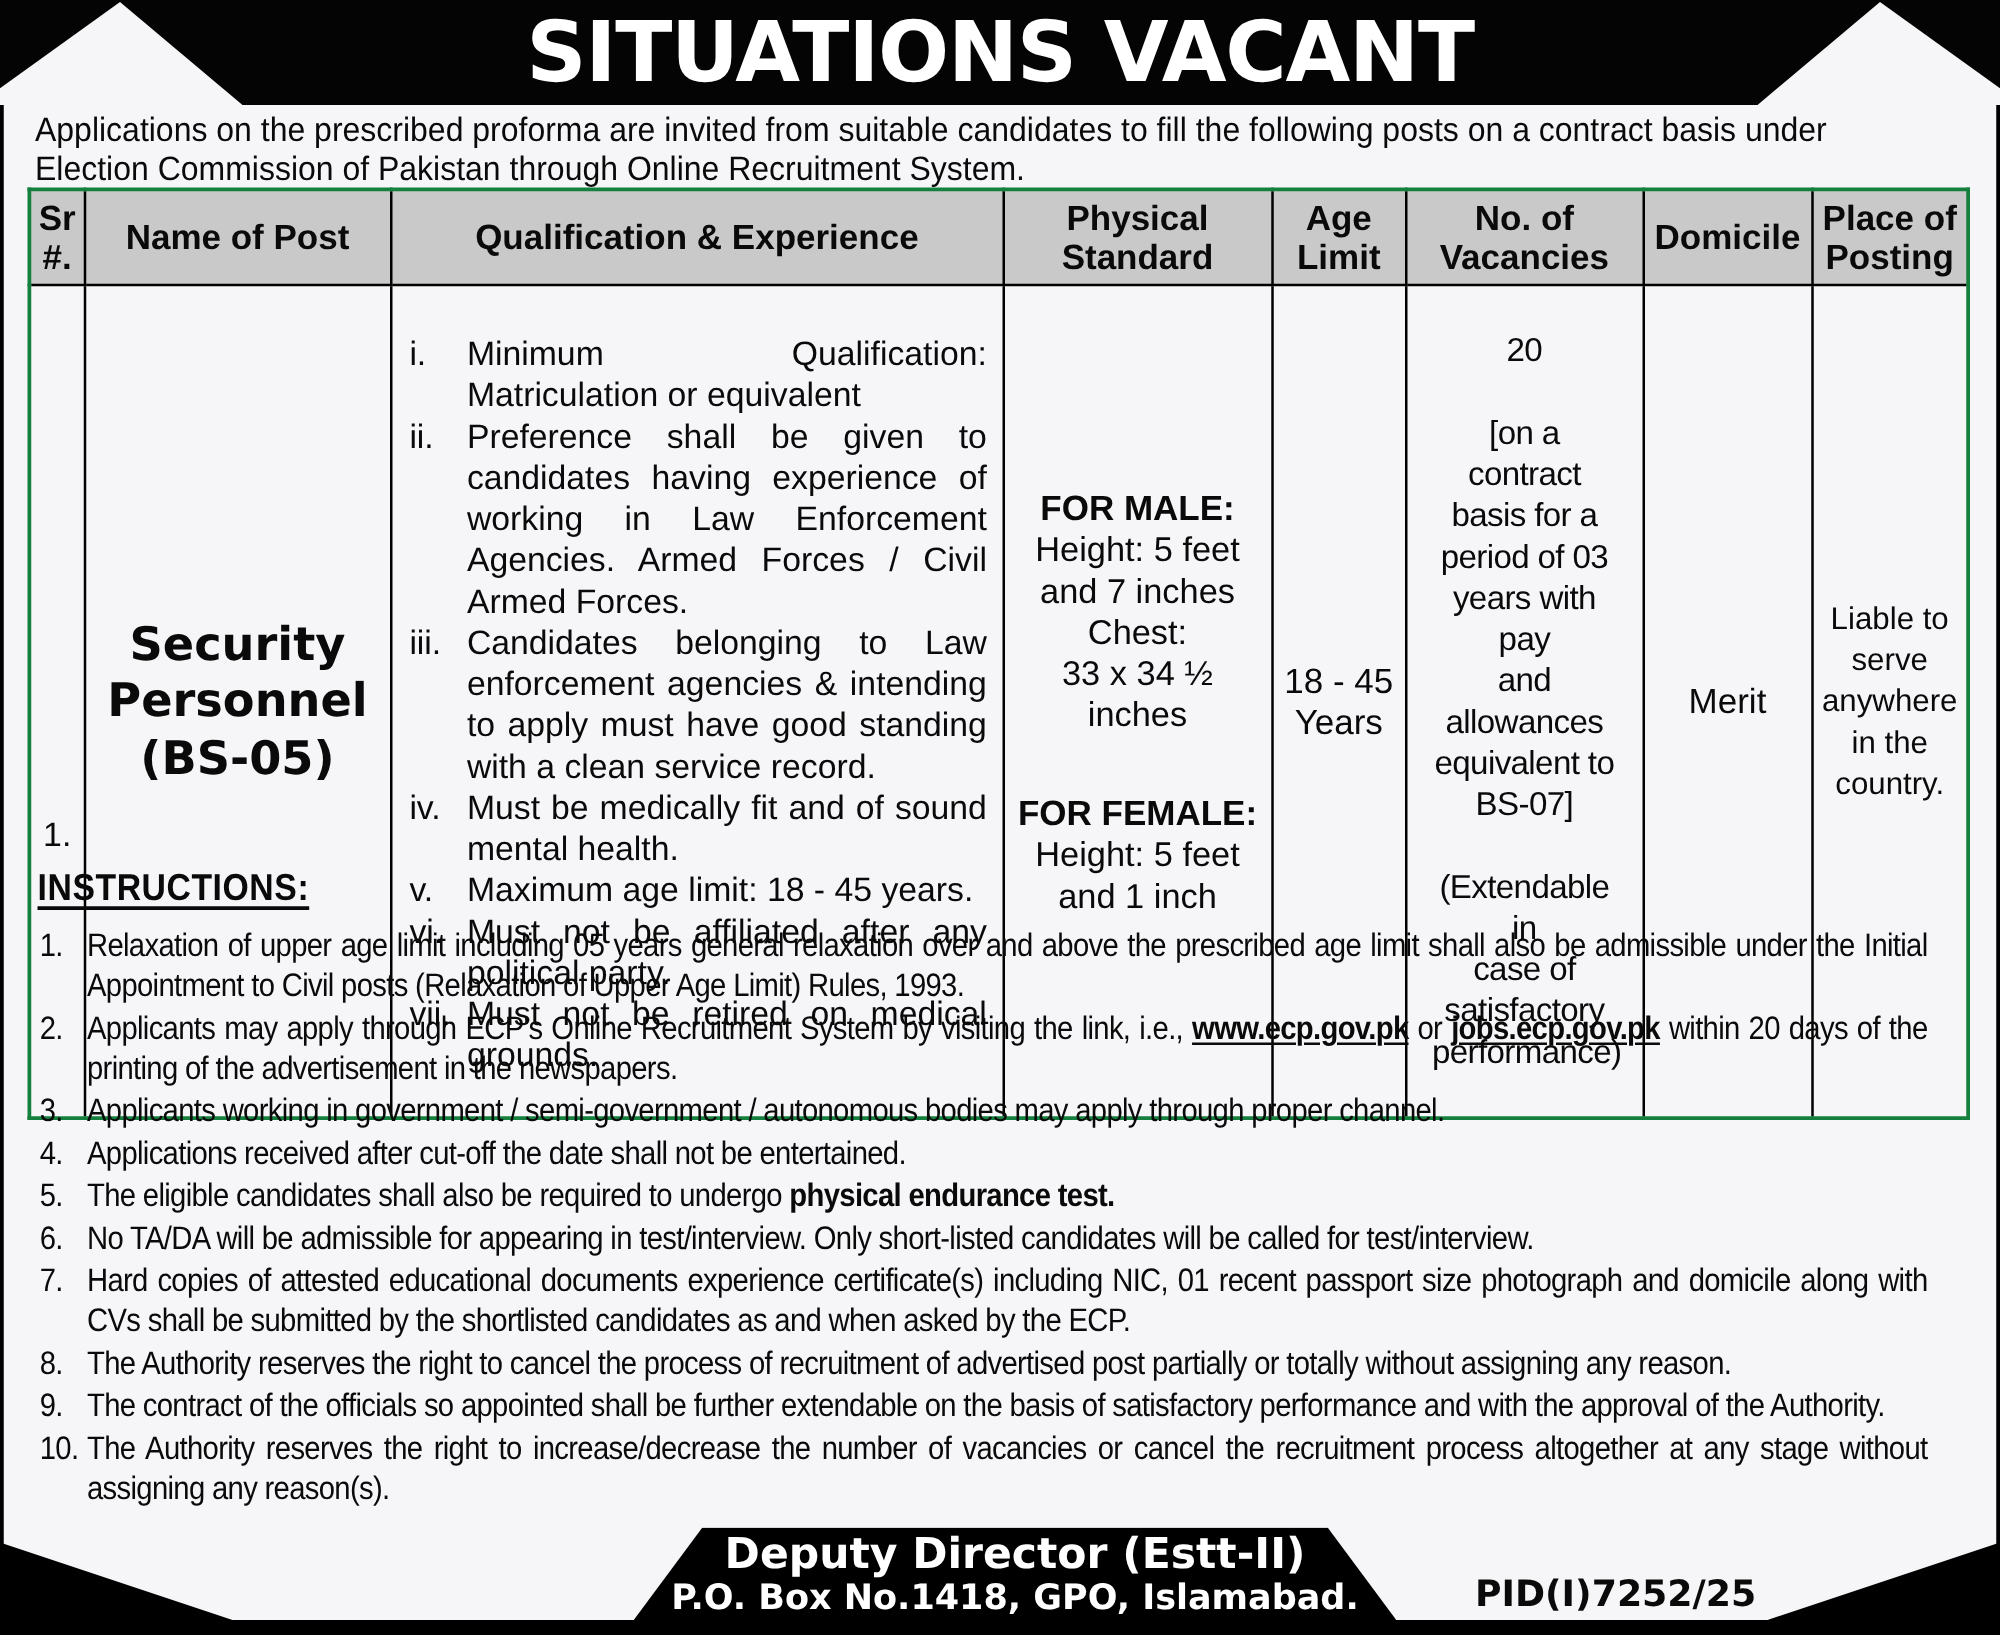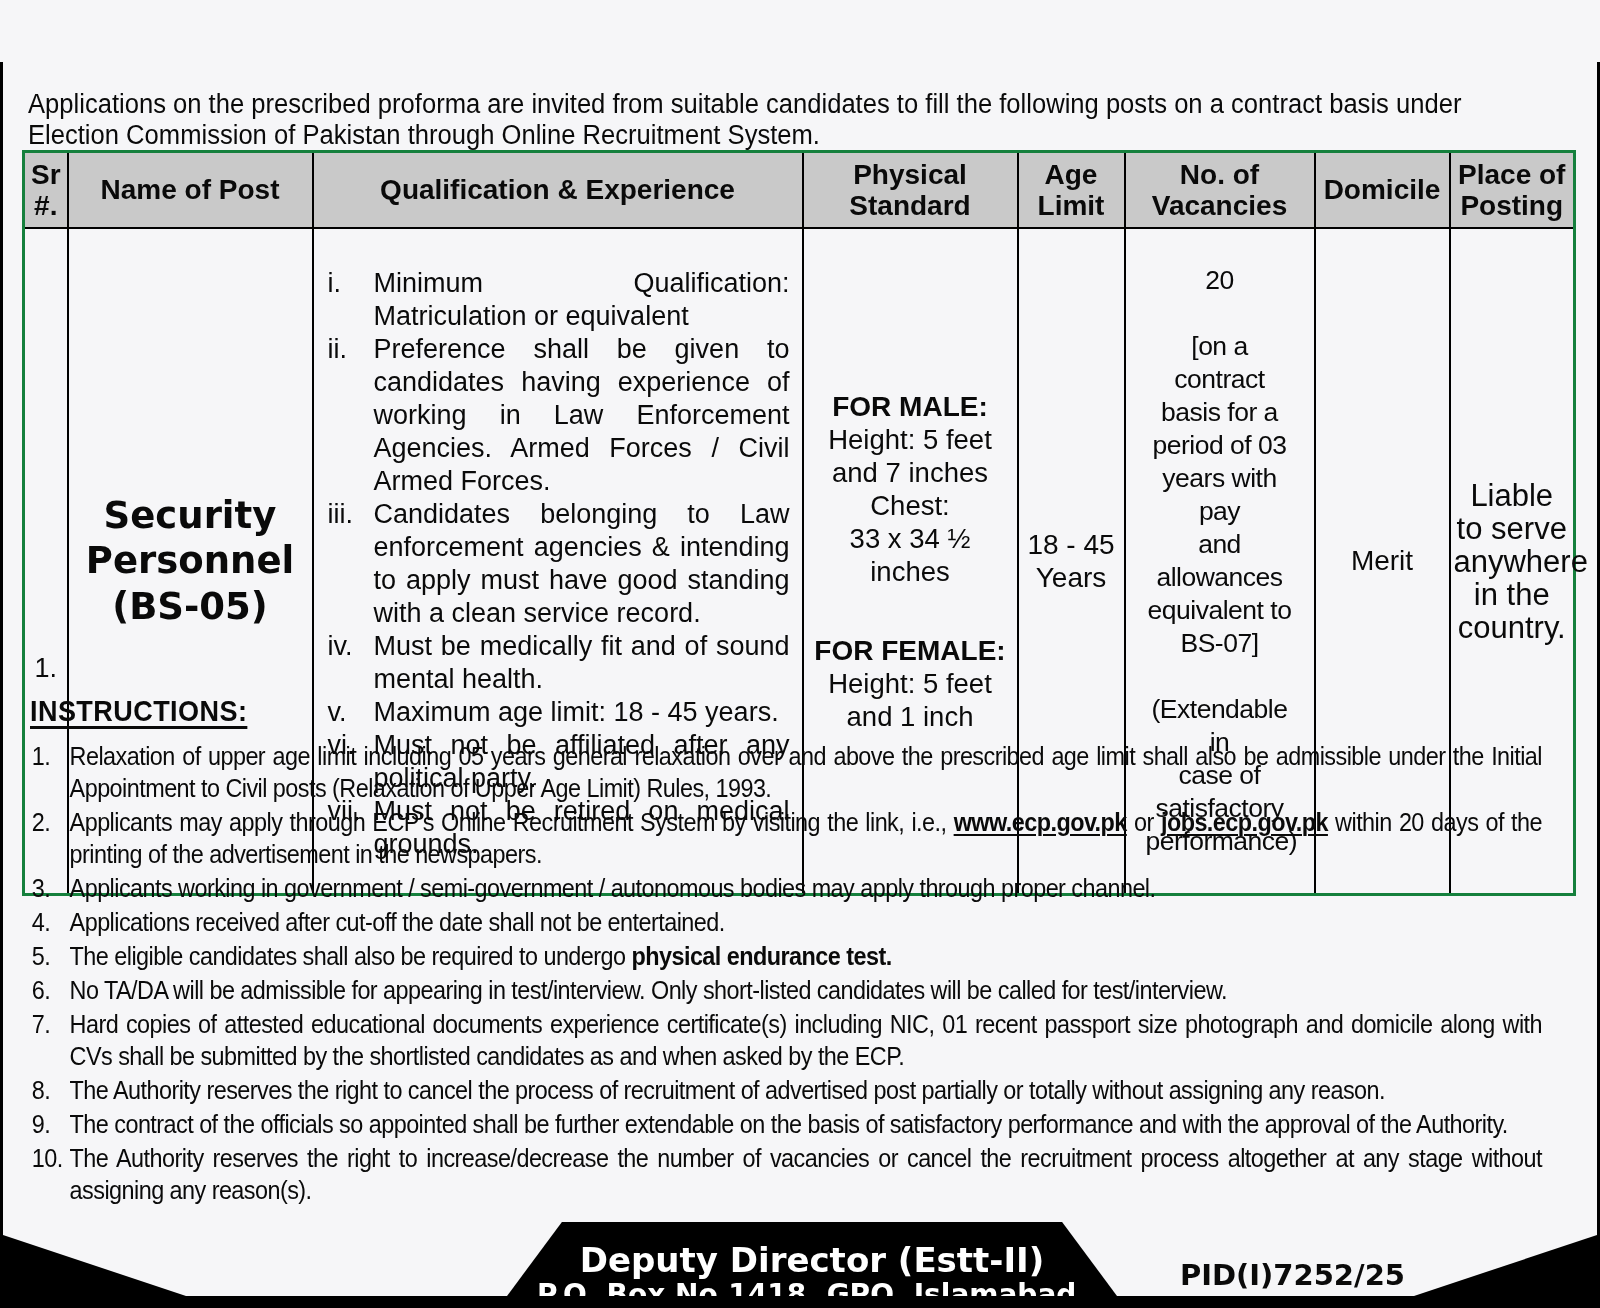--- a/index.html
+++ b/index.html
@@ -50,21 +50,21 @@
   }
   .c-qual { vertical-align:top; text-align:left; padding:14px 12px 8px 12px; }
   .q-item { position:relative; padding-left:48px; font-size:27px; line-height:33px; text-align:justify; }
   .q-num  { position:absolute; left:2px; }
   .c-phys { font-size:27.5px; line-height:33px; padding:4px; }
   .phys-label { font-weight:bold; font-size:28px; }
   .phys-gap { height:46px; }
   .c-age  { font-size:28px; line-height:33px; }
   .c-vac  { font-size:26.5px; line-height:33px; letter-spacing:-0.5px; padding:2px 20px; white-space:pre-line; }
   .c-dom  { font-size:28px; }
-  .c-place{ font-size:31px; line-height:33px; padding:2px 3px; }
+  .c-place{ font-size:25px; line-height:33px; padding:2px 3px; }
 
   
   .instructions {
     position:absolute; top:694px; left:30px;
     width:1680px; transform:scaleX(0.9); transform-origin:0 0;
   }
   .inst-heading {
     margin:0 0 12px 0; font-size:30px; font-weight:bold; letter-spacing:0.5px;
     text-decoration:underline; text-decoration-thickness:2.5px; text-underline-offset:5px;
   }
@@ -80,34 +80,39 @@
   .bottom-band { position:absolute; left:0; bottom:0; width:100%; height:12px; background:#000; }
   .corner { position:absolute; bottom:12px; width:186px; height:62px; background:#000; }
   .corner-left  { left:0;  clip-path:polygon(0 0, 100% 100%, 0 100%); }
   .corner-right { right:0; clip-path:polygon(100% 0, 100% 100%, 0 100%); }
   .sig {
     position:absolute; left:50%; bottom:12px; transform:translateX(calc(-50% + 12px));
     width:610px; height:74px; background:#000; color:#fff; text-align:center;
     clip-path:polygon(9% 0, 91% 0, 100% 100%, 0 100%);
     font-family:"DejaVu Sans","Liberation Sans",sans-serif; font-weight:bold;
   }
-  .sig-title { font-size:34px; line-height:40px; margin-top:18px; }
+  .sig-title { font-size:34px; line-height:40px; margin-top:1px; }
   .sig-addr  { font-size:28px; line-height:29px; }
   .pid {
     position:absolute; right:195px; bottom:16px;
     font-family:"DejaVu Sans","Liberation Sans",sans-serif; font-weight:bold; font-size:29px;
   }
 </style>
 </head>
 <body>
 
 <div class="ad">
   <div class="edge edge-l"></div>
   <div class="edge edge-r"></div>
 
+  <div class="banner">
+    <div class="notch notch-left"></div>
+    <div class="notch notch-right"></div>
+    <h1 class="title">SITUATIONS VACANT</h1>
+  </div>
 
   <p class="intro">Applications on the prescribed proforma are invited from suitable candidates to fill the following posts on a contract basis under Election Commission of Pakistan through Online Recruitment System.</p>
 
   <table class="vacancy-table">
     <colgroup>
       <col style="width:44px">
         <col style="width:245px">
         <col style="width:490px">
         <col style="width:215px">
       <col style="width:107px">

